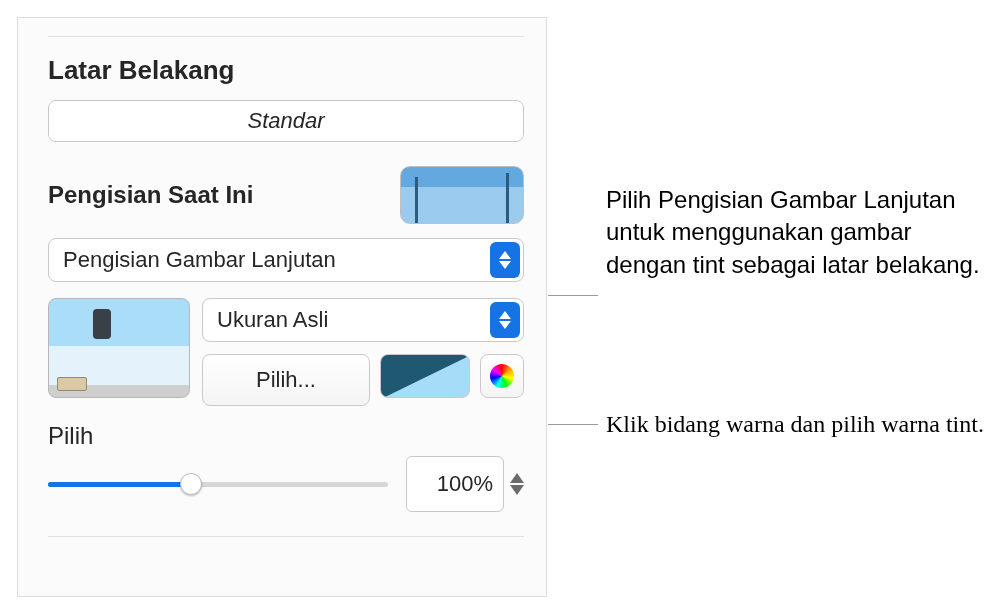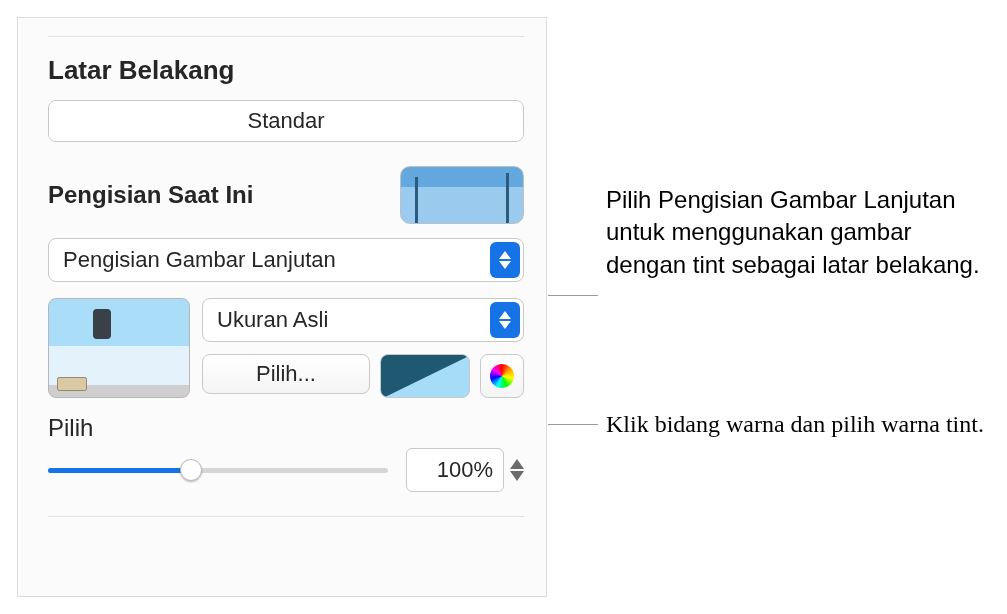--- a/index.html
+++ b/index.html
@@ -39,20 +39,21 @@
   
   .segmented {
     display: flex;
     width: 100%;
     height: 42px;
     border: 1px solid #c7c7c9;
     border-radius: 8px;
     overflow: hidden;
     background: #ececec;
     margin-bottom: 24px;
+    font-style: italic;
   }
   .seg-btn {
     flex: 1;
     display: flex;
     align-items: center;
     justify-content: center;
     font-size: 22px;
     cursor: pointer;
     background: linear-gradient(#efefef, #e4e4e4);
   }
@@ -166,21 +167,21 @@
   }
 
   .right-stack {
     flex: 1;
     display: flex;
     flex-direction: column;
     gap: 12px;
   }
 
   .btn {
-    height: 40px;
+    height: 52px;
     border: 1px solid #c9c9cc;
     border-radius: 8px;
     background: linear-gradient(#ffffff, #f4f4f4);
     display: flex;
     align-items: center;
     justify-content: center;
     font-size: 22px;
     cursor: pointer;
   }
   .pilih-btn { flex: 1; }
@@ -258,21 +259,21 @@
     border:1px solid #bcbcbe;
     box-shadow: 0 1px 2px rgba(0,0,0,0.25);
   }
 
   .stepper {
     display:flex;
     align-items:center;
   }
   .stepper-field {
     width: 98px;
-    height: 44px;
+    height: 56px;
     border: 1px solid #c9c9cc;
     border-radius: 6px;
     background:#ffffff;
     display:flex;
     align-items:center;
     justify-content:flex-end;
     padding-right:10px;
     font-size:22px;
   }
   .stepper-arrows{

